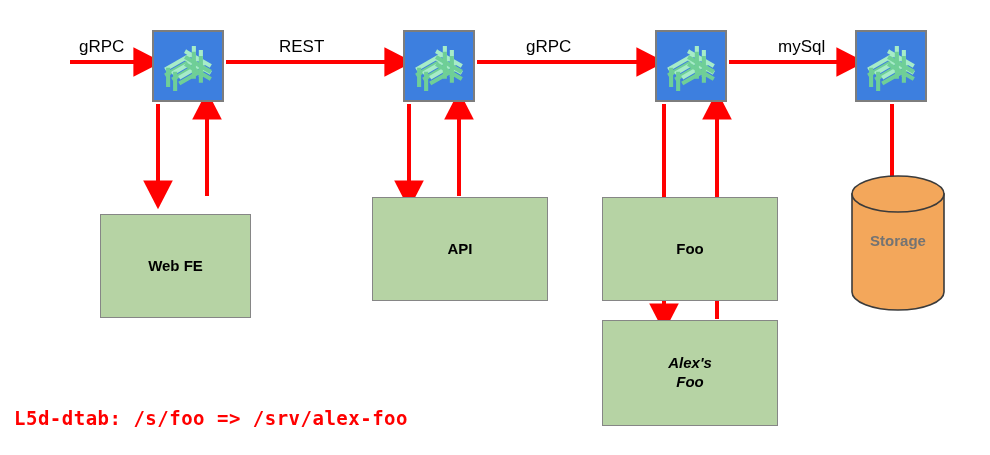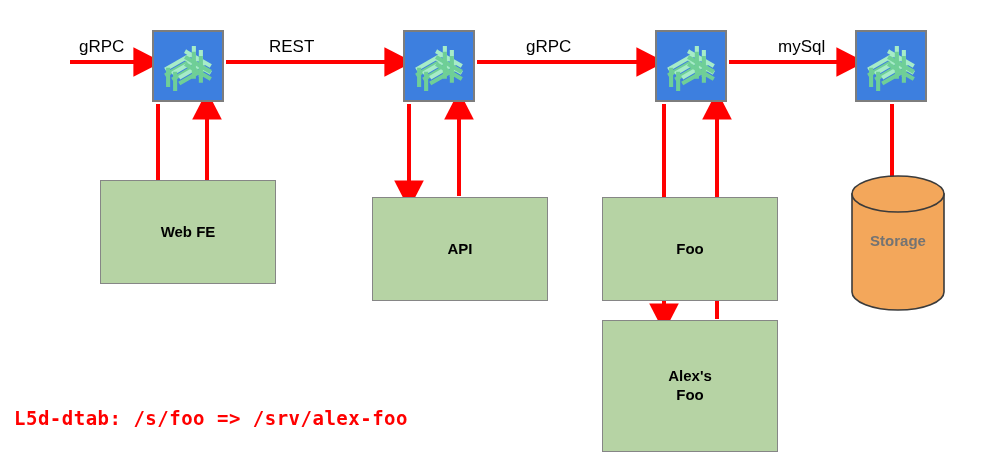--- a/index.html
+++ b/index.html
@@ -121,33 +121,33 @@
       <line x1="409" y1="104" x2="409" y2="194"></line>
       <line x1="459" y1="196" x2="459" y2="106"></line>
 
       <line x1="664" y1="104" x2="664" y2="317"></line>
       <line x1="717" y1="319" x2="717" y2="106"></line>
 
       <line x1="892" y1="104" x2="892" y2="196"></line>
     </g>
   </svg>
 
-  <div class="svc-box" style="left:100px; top:180px; width:176px; height:104px;">
+  <div class="svc-box" style="left:100px; top:214px; width:151px; height:104px;">
     <span class="svc-label">Web FE</span>
   </div>
 
   <div class="svc-box" style="left:352px; top:197px; width:176px; height:104px;margin-left:20px;">
     <span class="svc-label">API</span>
   </div>
 
   <div class="svc-box" style="left:602px; top:197px; width:176px; height:104px;">
     <span class="svc-label">Foo</span>
   </div>
 
-  <div class="svc-box" style="left:602px; top:320px; width:176px; height:132px;">
+  <div class="svc-box" style="left:602px; top:320px; width:176px; height:106px;font-style:italic;">
     <span class="svc-label">Alex's
 Foo</span>
   </div>
 
   <div class="cylinder" style="left:851px; top:175px; width:94px; height:136px;">
     <svg width="94" height="136" viewBox="0 0 94 136" xmlns="http://www.w3.org/2000/svg">
       <path d="M1,19 L1,117 A46,18 0 0 0 93,117 L93,19 Z" fill="#f3a75b" stroke="#3b3b3b" stroke-width="1.6"></path>
       <ellipse cx="47" cy="19" rx="46" ry="18" fill="#f3a75b" stroke="#3b3b3b" stroke-width="1.6"></ellipse>
     </svg>
     <div class="cyl-label" style="top:57px;">Storage</div>
@@ -227,19 +227,19 @@
         <g fill="none" stroke="#6fcf97" stroke-width="7" stroke-linecap="square">
           <path d="M-2,-16 L36,6 M-2,-4 L36,18"></path>
           <path d="M10,-23 L10,16 M22,-16 L22,23"></path>
           <path d="M-34,4 L-34,30 M-22,11 L-22,37"></path>
         </g>
       </g>
     </svg>
   </div>
 
   <div class="edge-label" style="left:79px; top:37px;">gRPC</div>
-  <div class="edge-label" style="left:269px; top:37px;">REST</div>
+  <div class="edge-label" style="left:279px; top:37px;">REST</div>
   <div class="edge-label" style="left:526px; top:37px;">gRPC</div>
   <div class="edge-label" style="left:764px; top:37px;margin-left:14px;">mySql</div>
 
   <div class="dtab-note" style="left:14px; top:383px;margin-top:24px;">L5d-dtab: /s/foo =&gt; /srv/alex-foo</div>
 
 </div>
 
 </body></html>

